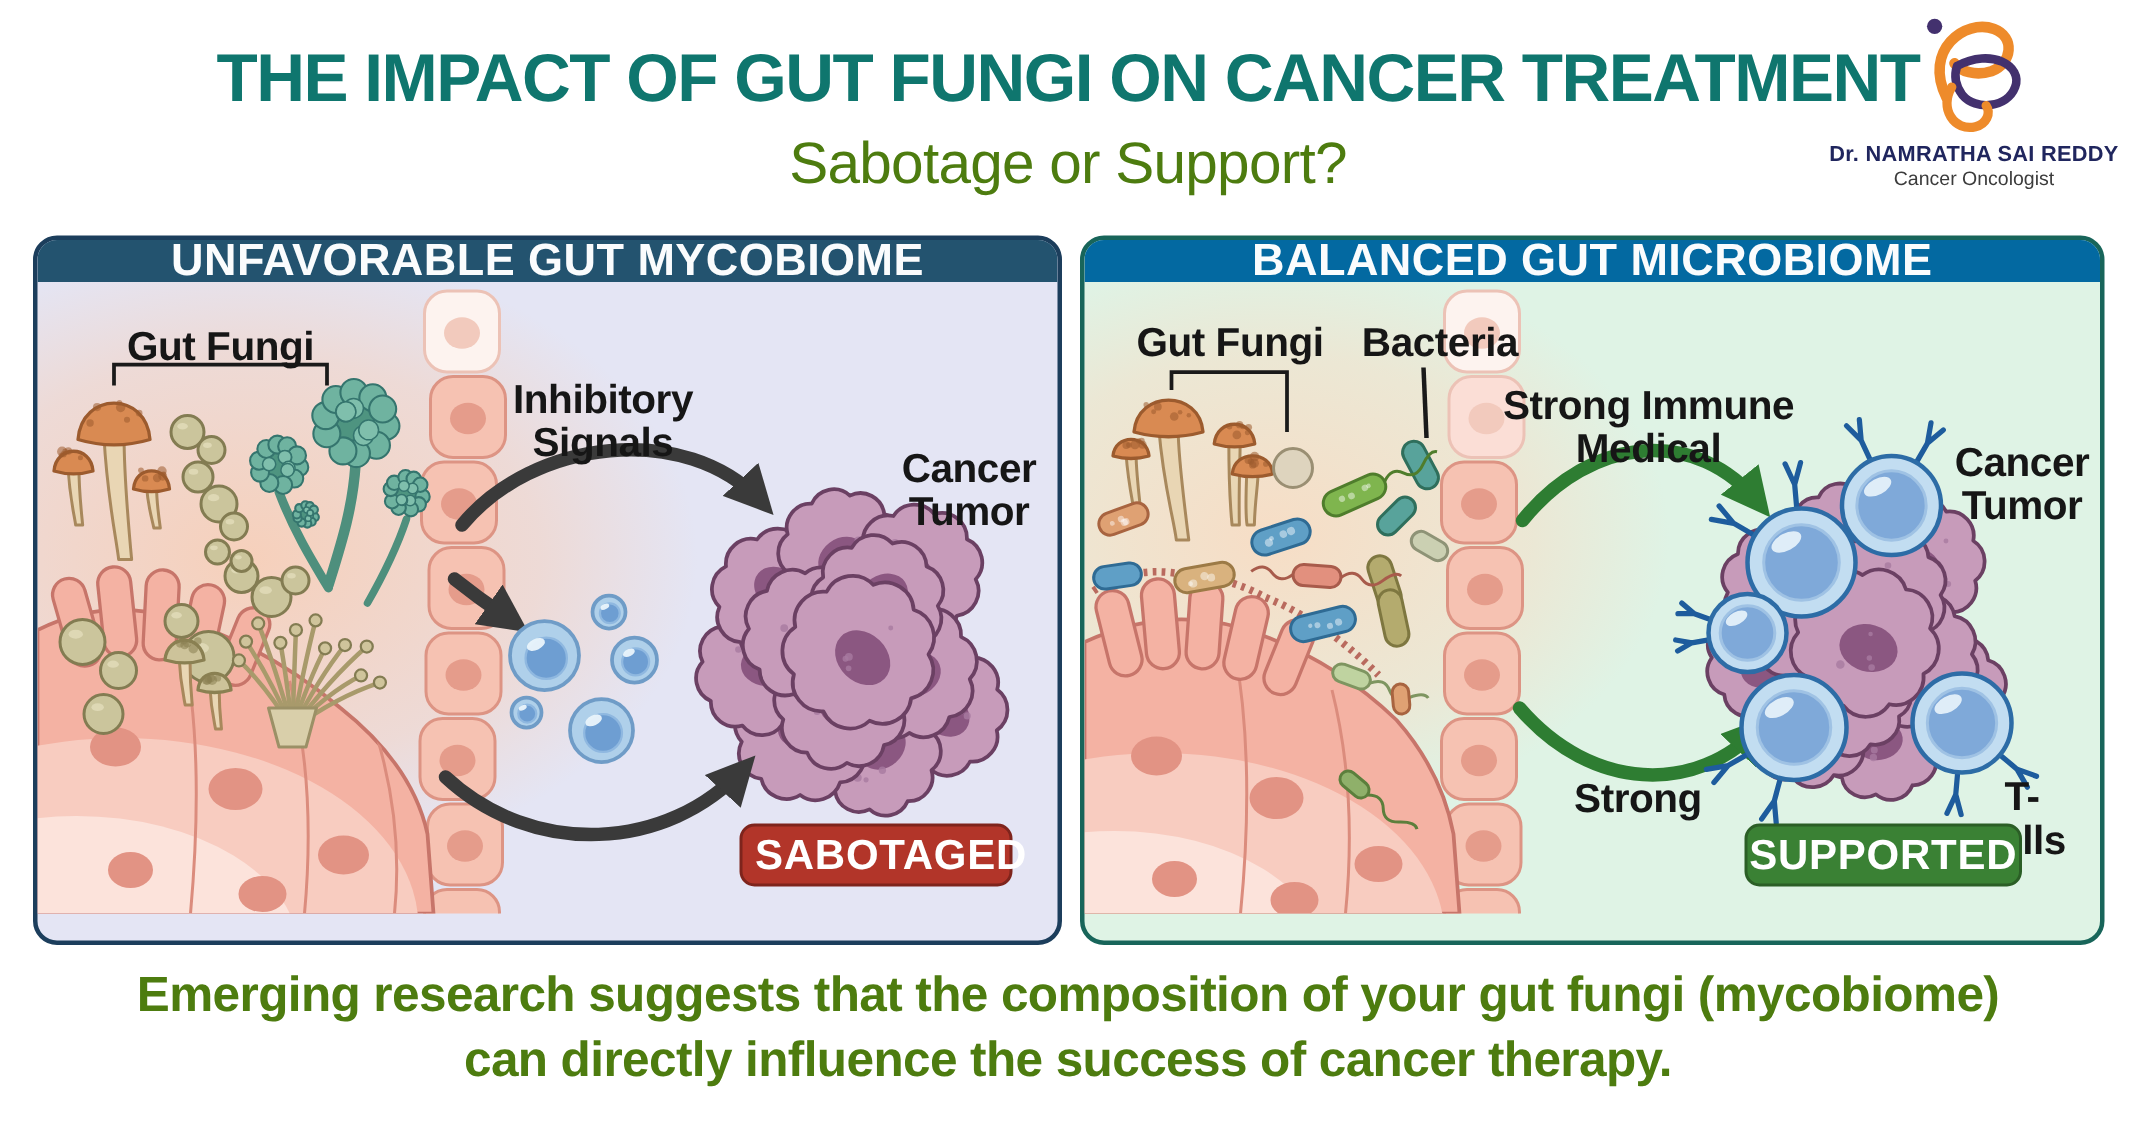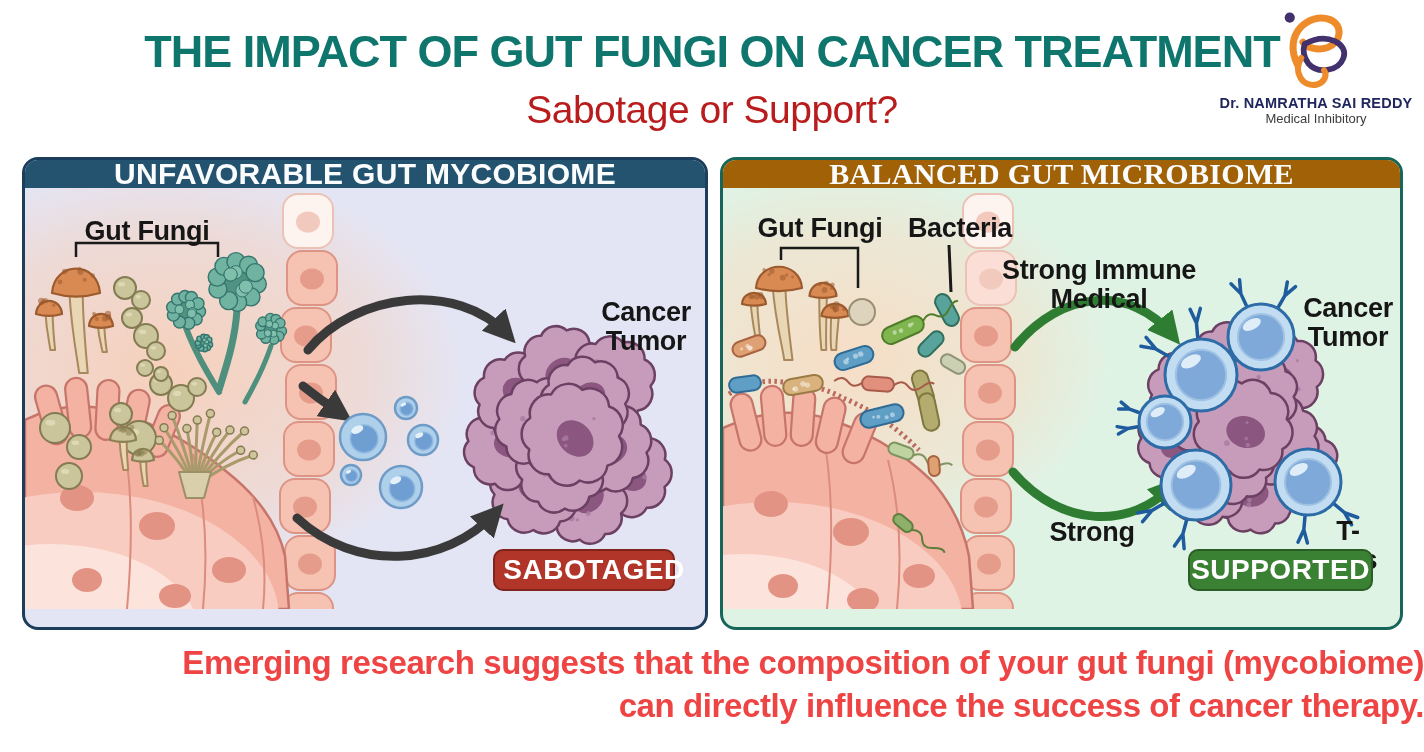--- a/index.html
+++ b/index.html
@@ -1,41 +1,41 @@
 <!DOCTYPE html>
 <html><head>
 <meta charset="utf-8">
 <style>
   html,body{margin:0;padding:0;}
   body{width:1424px;height:752px;position:relative;overflow:hidden;background:#ffffff;
        font-family:"Liberation Sans",sans-serif;}
   .title{position:absolute;left:0;right:0;top:28px;text-align:center;font-size:45px;font-weight:800;
          color:#0f766e;letter-spacing:-1px;line-height:1.05;}
   .subtitle{position:absolute;left:0;right:0;top:88px;text-align:center;font-size:39px;font-weight:500;
-         color:#b91c1c;letter-spacing:-0.5px;}
+         color:#4d7c0f;letter-spacing:-0.5px;}
   .logo{position:absolute;right:6px;top:8px;width:204px;text-align:center;}
   .logo svg{display:block;margin:0 auto 1px 52px;}
   .logo-name{font-size:14.5px;font-weight:700;color:#20265E;letter-spacing:0.2px;white-space:nowrap;}
   .logo-spec{font-size:13px;font-weight:400;color:#3C3C3C;}
   .panel{position:absolute;top:157px;height:473px;border-radius:16px;overflow:hidden;box-sizing:border-box;}
   .panel.left{left:22px;width:686px;border:3px solid #1C3E5C;background:#E4E5F4;}
   .panel.right{left:720px;width:683px;border:3px solid #18655A;background:#DFF3E5;}
   .panel-header{height:28px;display:flex;align-items:center;justify-content:center;color:#FAFCFD;
         font-size:30px;font-weight:700;letter-spacing:0.3px;}
   .panel.left .panel-header{background:#23536F;}
   .panel.right .panel-header{background:#2E7E6C;}
   .panel-body{position:relative;height:421px;}
   .lbl{position:absolute;transform:translateX(-50%);text-align:center;font-size:27px;font-weight:700;
        color:#161616;line-height:29px;white-space:pre-line;letter-spacing:-0.3px;}
   .badge{position:absolute;display:flex;align-items:center;justify-content:center;border-radius:10px;
        color:#fff;font-size:28px;font-weight:800;letter-spacing:0.5px;box-sizing:border-box;}
   .badge.red{background:#B23529;border:2.5px solid #7E241C;padding-left:20px;}
-  .badge.green{background:#3A8134;border:2.5px solid #2B5E26;margin-left:25px;}
-  .caption{position:absolute;left:0;right:0;top:641px;text-align:right;font-size:33px;font-weight:700;
-       color:#ef4444;line-height:43px;white-space:pre-line;letter-spacing:-0.4px;}
+  .badge.green{background:#3A8134;border:2.5px solid #2B5E26;}
+  .caption{position:absolute;left:0;right:0;top:641px;text-align:center;font-size:33px;font-weight:700;
+       color:#4d7c0f;line-height:43px;white-space:pre-line;letter-spacing:-0.4px;}
   .arrD{fill:none;stroke:#3A3A3A;stroke-width:9;stroke-linecap:round;marker-end:url(#ahD);}
   .arrG{fill:none;stroke:#2E7D32;stroke-width:9;stroke-linecap:round;marker-end:url(#ahG);}
   .cellline{fill:none;stroke:#DB8C7D;stroke-width:2;}
   .bracket{fill:none;stroke:#1A1A1A;stroke-width:2.5;}
   .finger{fill:#F4B2A3;stroke:#C7756A;stroke-width:2.2;}
   .nuc{fill:#E29384;}
 </style>
 </head>
 <body>
 
@@ -43,21 +43,21 @@
 <div class="subtitle">Sabotage or Support?</div>
 
 <div class="logo">
   <svg width="88" height="86" viewBox="0 0 100 96">
     <circle cx="27" cy="10" r="5.8" fill="#43316E"></circle>
     <path d="M36,64 C18,28 50,4 72,12 C88,18 86,38 70,44 C58,48 46,44 42,38" fill="none" stroke="#EE8B2B" stroke-width="8" stroke-linecap="round"></path>
     <path d="M44,40 C70,26 94,40 88,56 C82,72 58,74 48,62 C42,54 42,46 44,40" fill="none" stroke="#43316E" stroke-width="6.5" stroke-linecap="round"></path>
     <path d="M40,56 C30,72 42,90 58,86 C66,84 70,76 66,70" fill="none" stroke="#EE8B2B" stroke-width="7" stroke-linecap="round"></path>
   </svg>
   <div class="logo-name">Dr. NAMRATHA SAI REDDY</div>
-  <div class="logo-spec">Medical Inhibitory</div>
+  <div class="logo-spec">Cancer Oncologist</div>
 </div>
 
 <section class="panel left" style="border-color: rgb(28, 62, 92); background: rgb(228, 229, 244);">
   <div class="panel-header" style="background: rgb(35, 83, 111);">UNFAVORABLE GUT MYCOBIOME</div>
   <div class="panel-body">
     <svg width="680" height="421" viewBox="0 0 680 421">
       <defs>
         <radialGradient id="glowL">
           <stop offset="0%" stop-color="#F7CFB8" stop-opacity="0.95"></stop>
           <stop offset="65%" stop-color="#F7CFB8" stop-opacity="0.5"></stop>
@@ -376,28 +376,30 @@
           <circle cx="326" cy="287" r="10" fill="#AFD0EA" stroke="#6F9CC7" stroke-width="2.5"></circle>
           <circle cx="326.5" cy="287.8" r="6" fill="#6E9ED2" stroke="#8FB8E0" stroke-width="1.5"></circle>
           <ellipse cx="323.5" cy="283.8" rx="2.8000000000000003" ry="1.6" fill="#EAF4FB" opacity="0.95" transform="rotate(-25 323.5 283.8)"></ellipse>
           <circle cx="376" cy="299" r="21" fill="#AFD0EA" stroke="#6F9CC7" stroke-width="2.5"></circle>
           <circle cx="377.05" cy="300.68" r="12.6" fill="#6E9ED2" stroke="#8FB8E0" stroke-width="1.5"></circle>
           <ellipse cx="370.75" cy="292.28" rx="5.880000000000001" ry="3.36" fill="#EAF4FB" opacity="0.95" transform="rotate(-25 370.75 292.28)"></ellipse>
         </g>
     </svg>
 
     <div class="lbl" style="left:122px;top:29px">Gut Fungi</div>
+    <div class="lbl" style="left:377px;top:64px">Inhibitory
+Signals</div>
     <div class="lbl" style="left:621px;top:110px">Cancer
 Tumor</div>
     <div class="badge red" style="left: 468px; top: 361px; width: 182px; height: 42px; background: rgb(178, 53, 41);">SABOTAGED</div>
   </div>
 </section>
 
 <section class="panel right" style="border-color: rgb(24, 101, 90); background: rgb(223, 243, 229);">
-  <div class="panel-header" style="background: #a16207; font-family: Liberation Serif, serif;">BALANCED GUT MICROBIOME</div>
+  <div class="panel-header" style="background: #0369a1;">BALANCED GUT MICROBIOME</div>
   <div class="panel-body">
     <svg width="677" height="421" viewBox="0 0 677 421">
       <defs>
         <radialGradient id="glowR">
           <stop offset="0%" stop-color="#F8DCC4" stop-opacity="0.95"></stop>
           <stop offset="65%" stop-color="#F8DCC4" stop-opacity="0.5"></stop>
           <stop offset="100%" stop-color="#F8DCC4" stop-opacity="0"></stop>
         </radialGradient>
         <clipPath id="massRc">
             <path d="M0,240 Q52,216 102,230 Q162,248 208,292 Q238,326 246,368 L250,421 L0,421 Z"></path>

